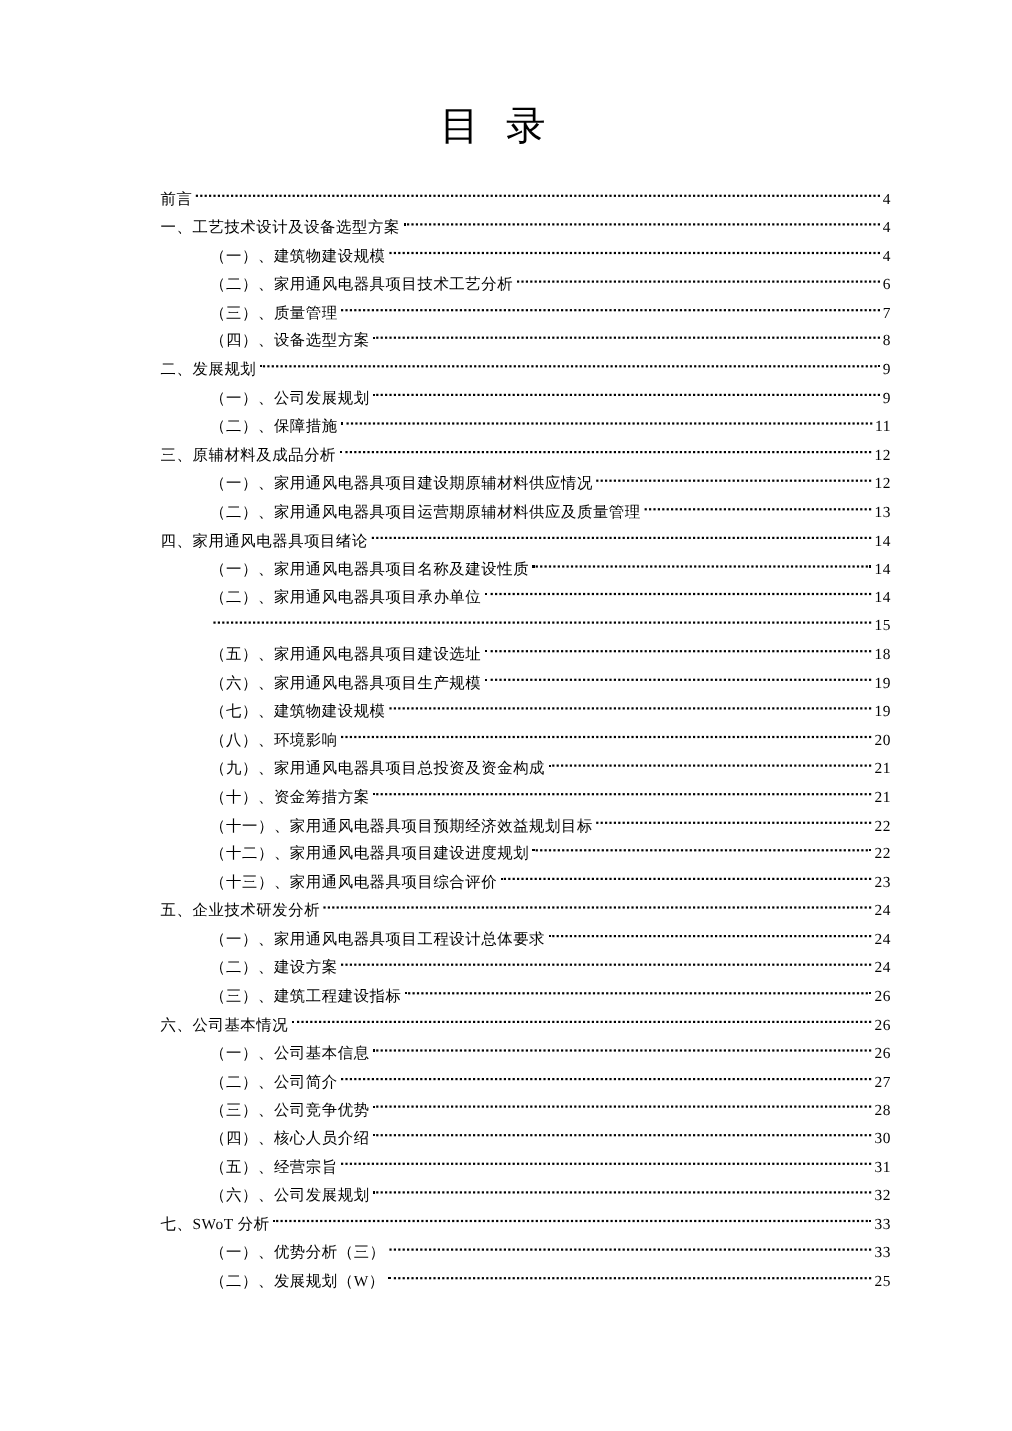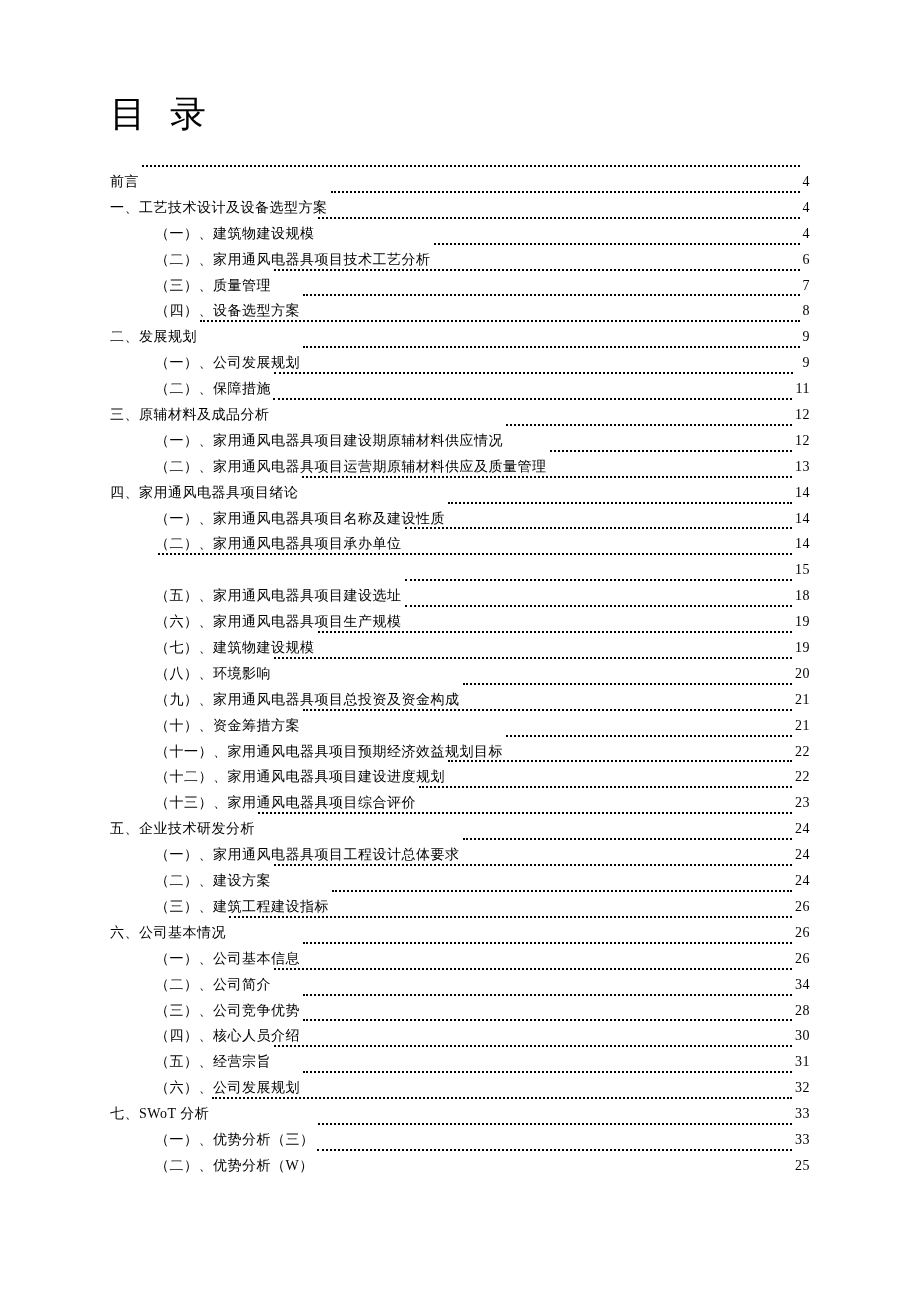--- a/index.html
+++ b/index.html
@@ -9,34 +9,35 @@
     font-family: "SimSun", "宋体", serif;
     width: 920px;
     box-sizing: border-box;
   }
   .page {
     width: 920px;
     padding: 90px 110px 60px 110px;
     box-sizing: border-box;
   }
   .title {
-    text-align: left;
+    text-align: center;
     font-size: 36px;
     letter-spacing: 24px;
     margin-bottom: 30px;
     font-family: "SimSun", "宋体", serif;
   }
   .toc-row {
     display: flex;
-    align-items: flex-start;
+    align-items: center;
     font-size: 14px;
     line-height: 1.85;
     white-space: nowrap;
     letter-spacing: 0.5px;
     font-family: "SimSun", "宋体", serif;
+    margin-left: 36px;
   }
   .toc-row.level1 {
     padding-left: 0;
   }
   .toc-row.level2 {
     padding-left: 45px;
   }
   .toc-label {
     flex: 0 0 auto;
   }
@@ -208,21 +209,21 @@
         <span class="toc-page">26</span>
       </div>
       <div class="toc-row level2">
         <span class="toc-label">（一）、公司基本信息</span>
         <span class="toc-dots"></span>
         <span class="toc-page">26</span>
       </div>
       <div class="toc-row level2">
         <span class="toc-label">（二）、公司简介</span>
         <span class="toc-dots"></span>
-        <span class="toc-page">34</span>
+        <span class="toc-page">27</span>
       </div>
       <div class="toc-row level2">
         <span class="toc-label">（三）、公司竞争优势</span>
         <span class="toc-dots"></span>
         <span class="toc-page">28</span>
       </div>
       <div class="toc-row level2">
         <span class="toc-label">（四）、核心人员介绍</span>
         <span class="toc-dots"></span>
         <span class="toc-page">30</span>
@@ -241,18 +242,18 @@
         <span class="toc-label">七、SWoT 分析</span>
         <span class="toc-dots"></span>
         <span class="toc-page">33</span>
       </div>
       <div class="toc-row level2">
         <span class="toc-label">（一）、优势分析（三）</span>
         <span class="toc-dots"></span>
         <span class="toc-page">33</span>
       </div>
       <div class="toc-row level2">
-        <span class="toc-label">（二）、优势分析（W）</span>
+        <span class="toc-label">（二）、发展规划（W）</span>
         <span class="toc-dots"></span>
         <span class="toc-page">25</span>
       </div>
     </div>
 </div>
 
 </body></html>

